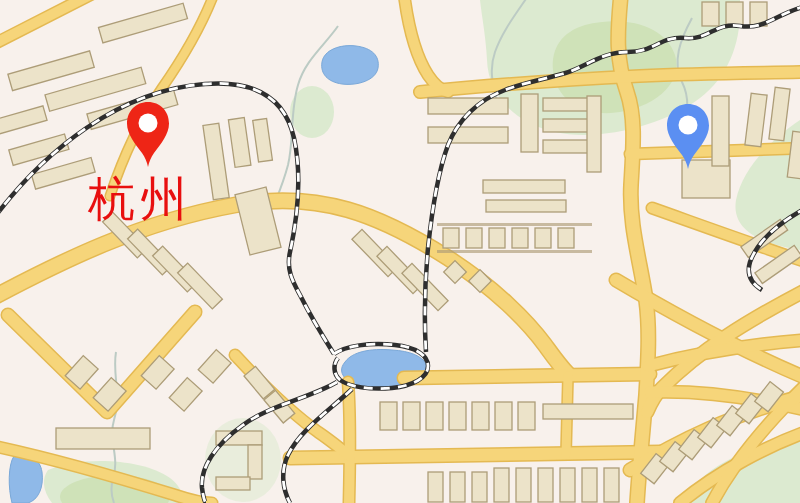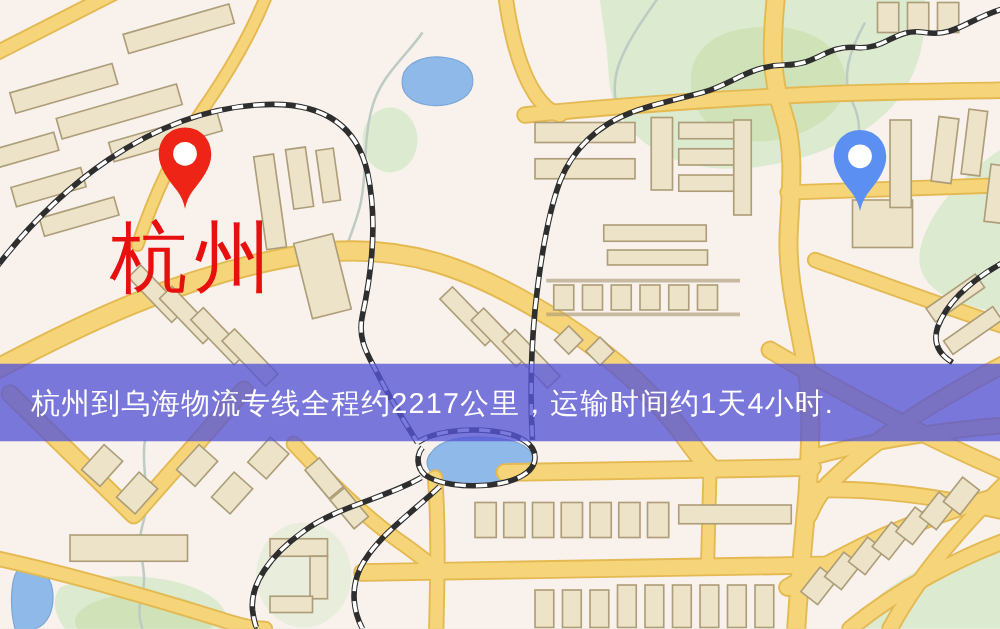--- a/index.html
+++ b/index.html
@@ -25,21 +25,21 @@
   .waters path{fill:var(--water);stroke:var(--water-edge);stroke-width:1;}
   .streams path{fill:none;stroke:var(--stream);stroke-width:2;}
   .banner{position:absolute;left:0;right:0;top:291px;height:62px;z-index:5;
     background:var(--banner-bg);display:flex;align-items:center;padding-left:25px;}
   .banner-text{color:var(--banner-text);font-size:23px;letter-spacing:1px;
     font-family:"Liberation Sans",sans-serif;white-space:nowrap;}
   .pin{position:absolute;width:48px;height:70px;z-index:6;}
   .pin-origin{left:124px;top:100px;}
   .pin-dest{left:664px;top:102px;}
   .city-label{position:absolute;z-index:6;font-family:"Liberation Serif",serif;
-    font-size:62px;line-height:1;letter-spacing:5px;font-weight:400;}
+    font-size:47px;line-height:1;letter-spacing:5px;font-weight:400;}
   .label-origin{left:88px;top:176px;color:var(--label-red);}
   .label-dest{left:646px;top:176px;color:var(--label-blue);}
 </style>
 </head>
 <body>
 
 <div class="stage">
 
   <svg width="800" height="503" viewBox="0 0 800 503">
     <defs>
@@ -261,17 +261,14 @@
   </div>
   <div class="city-label label-origin">杭州</div>
 
   <div class="pin pin-dest">
     <svg width="48" height="70" viewBox="0 0 48 70">
       <path d="M24,2 C12,2 3,11 3,23.5 C3,34 11,44 18,53 C21,57 23,62 24,67 C25,62 27,57 30,53 C37,44 45,34 45,23.5 C45,11 36,2 24,2 Z" fill="var(--pin-blue)"></path>
       <circle cx="24" cy="23" r="9.5" fill="#ffffff"></circle>
     </svg>
   </div>
 
-  <div class="banner">
-    <span class="banner-text">杭州到乌海物流专线全程约2217公里，运输时间约1天4小时.</span>
-  </div>
 
 </div>
 
 </body></html>

